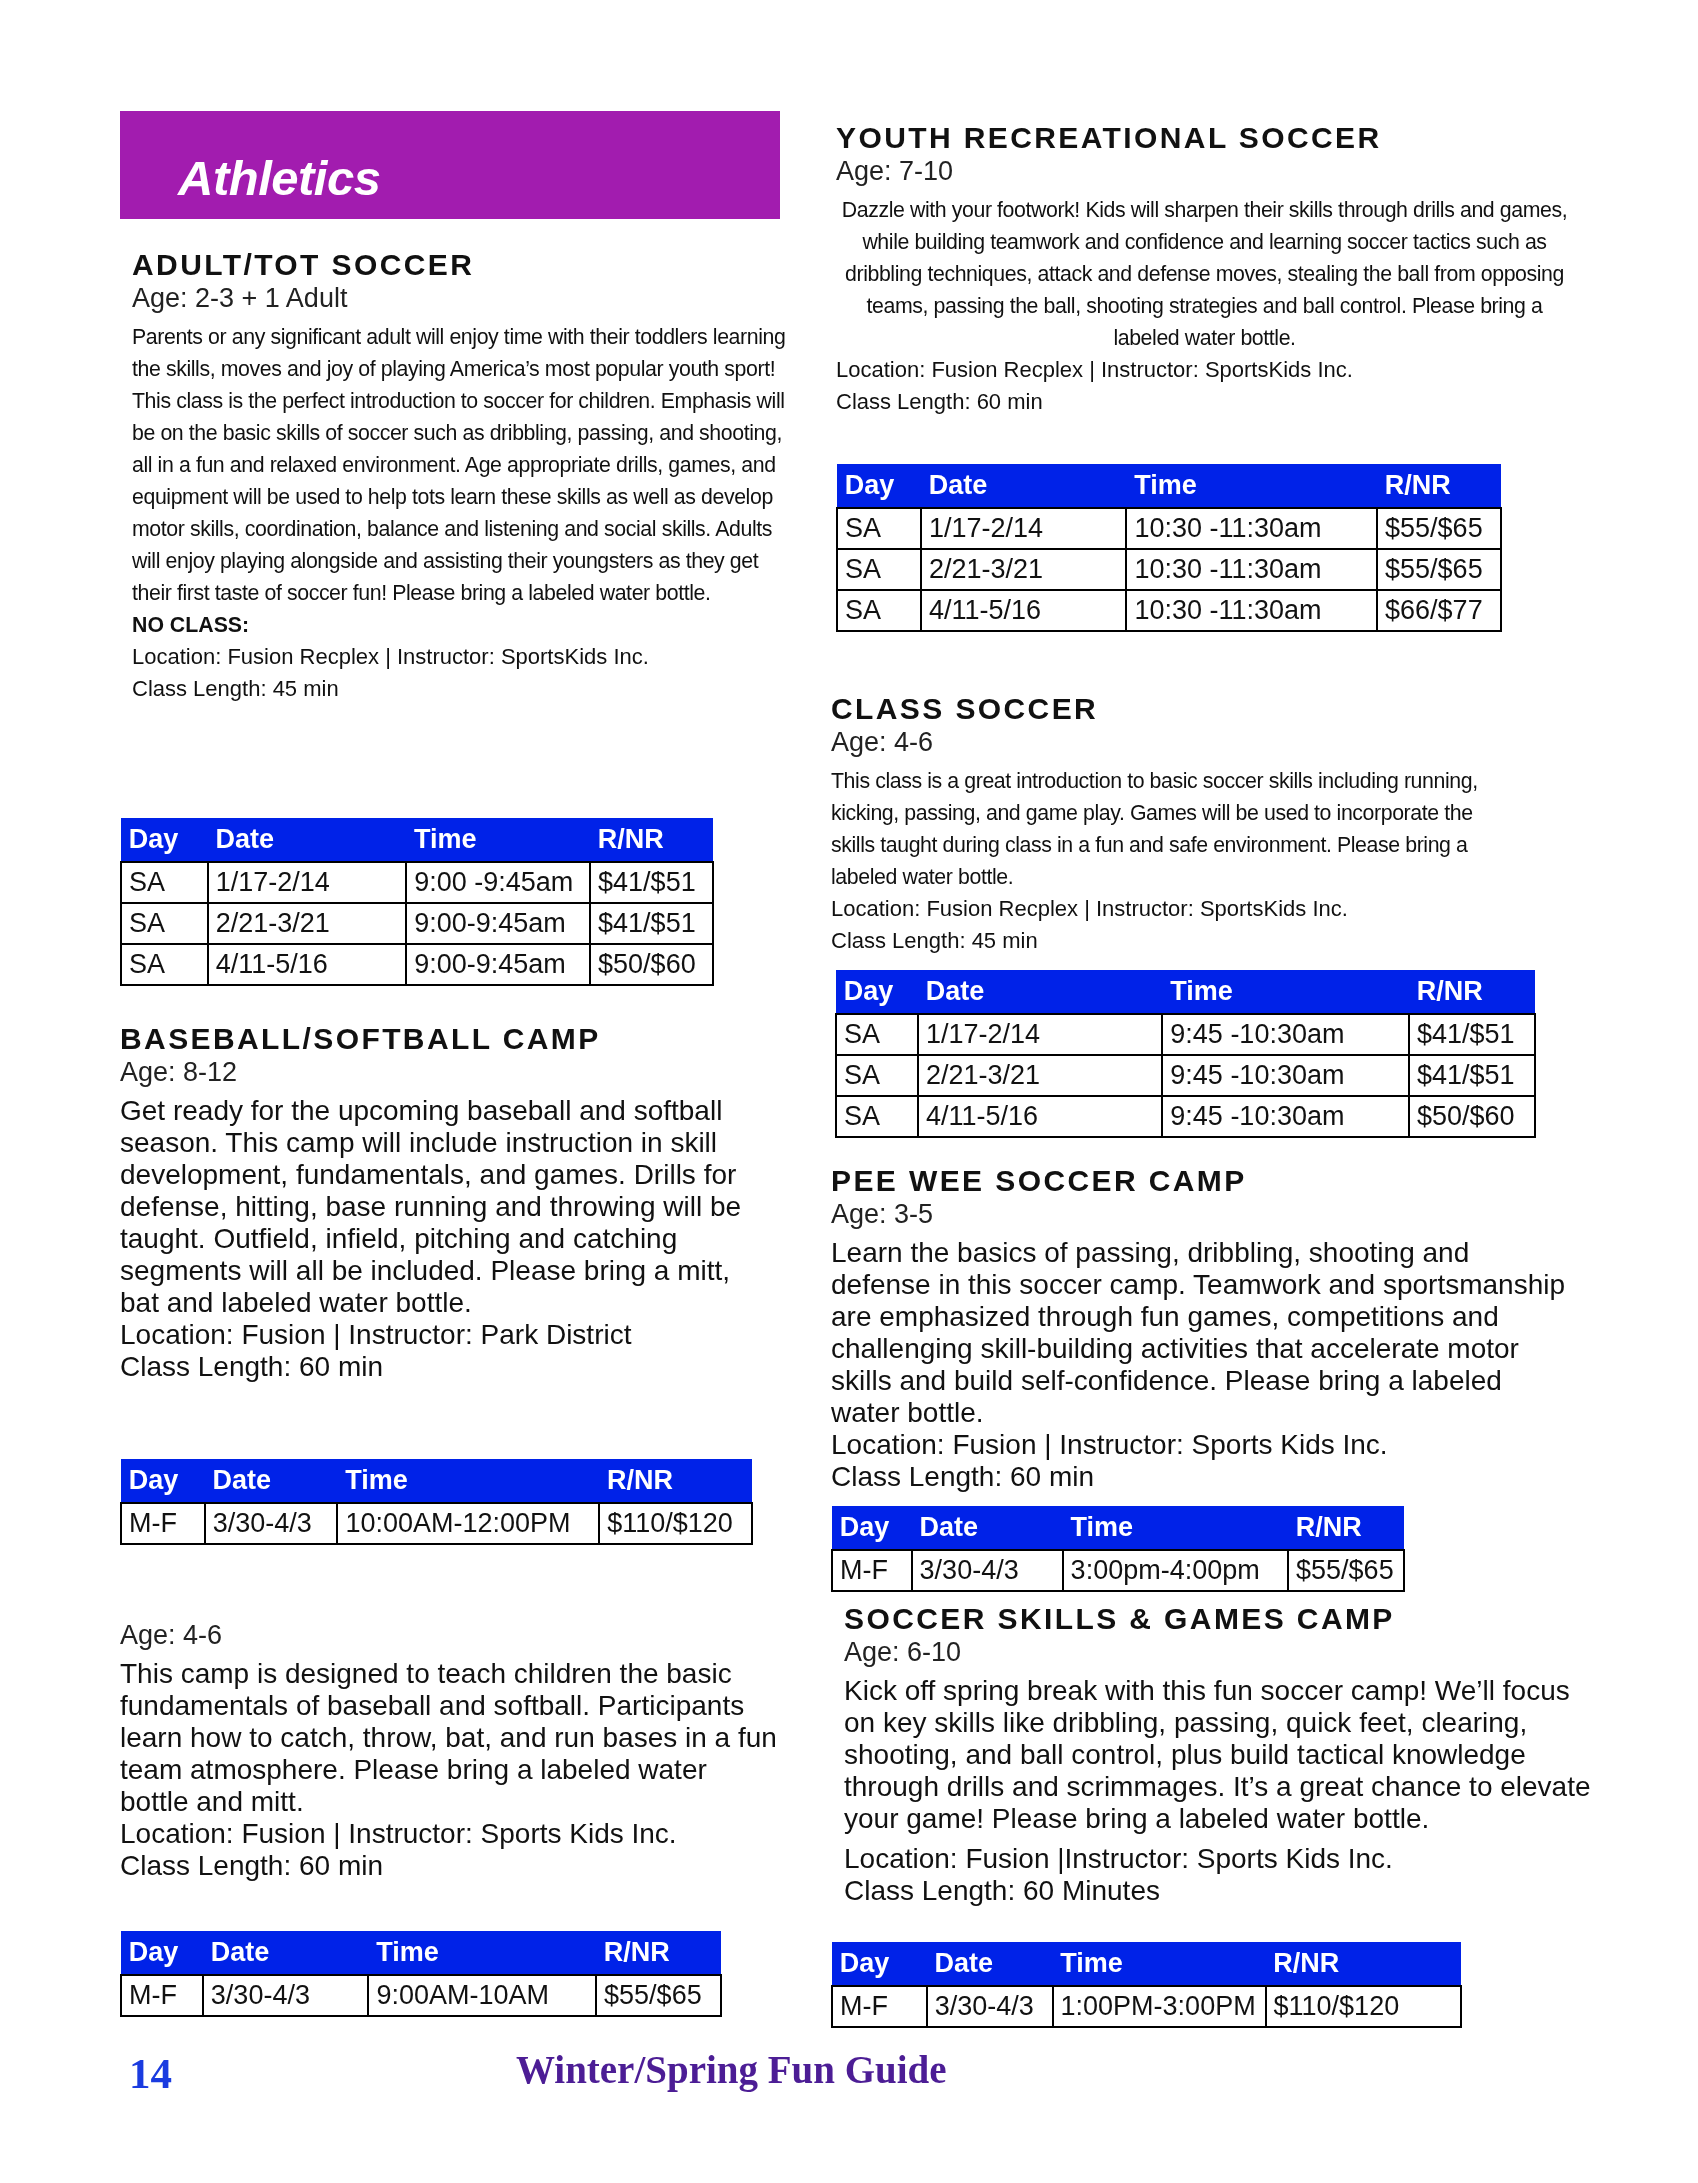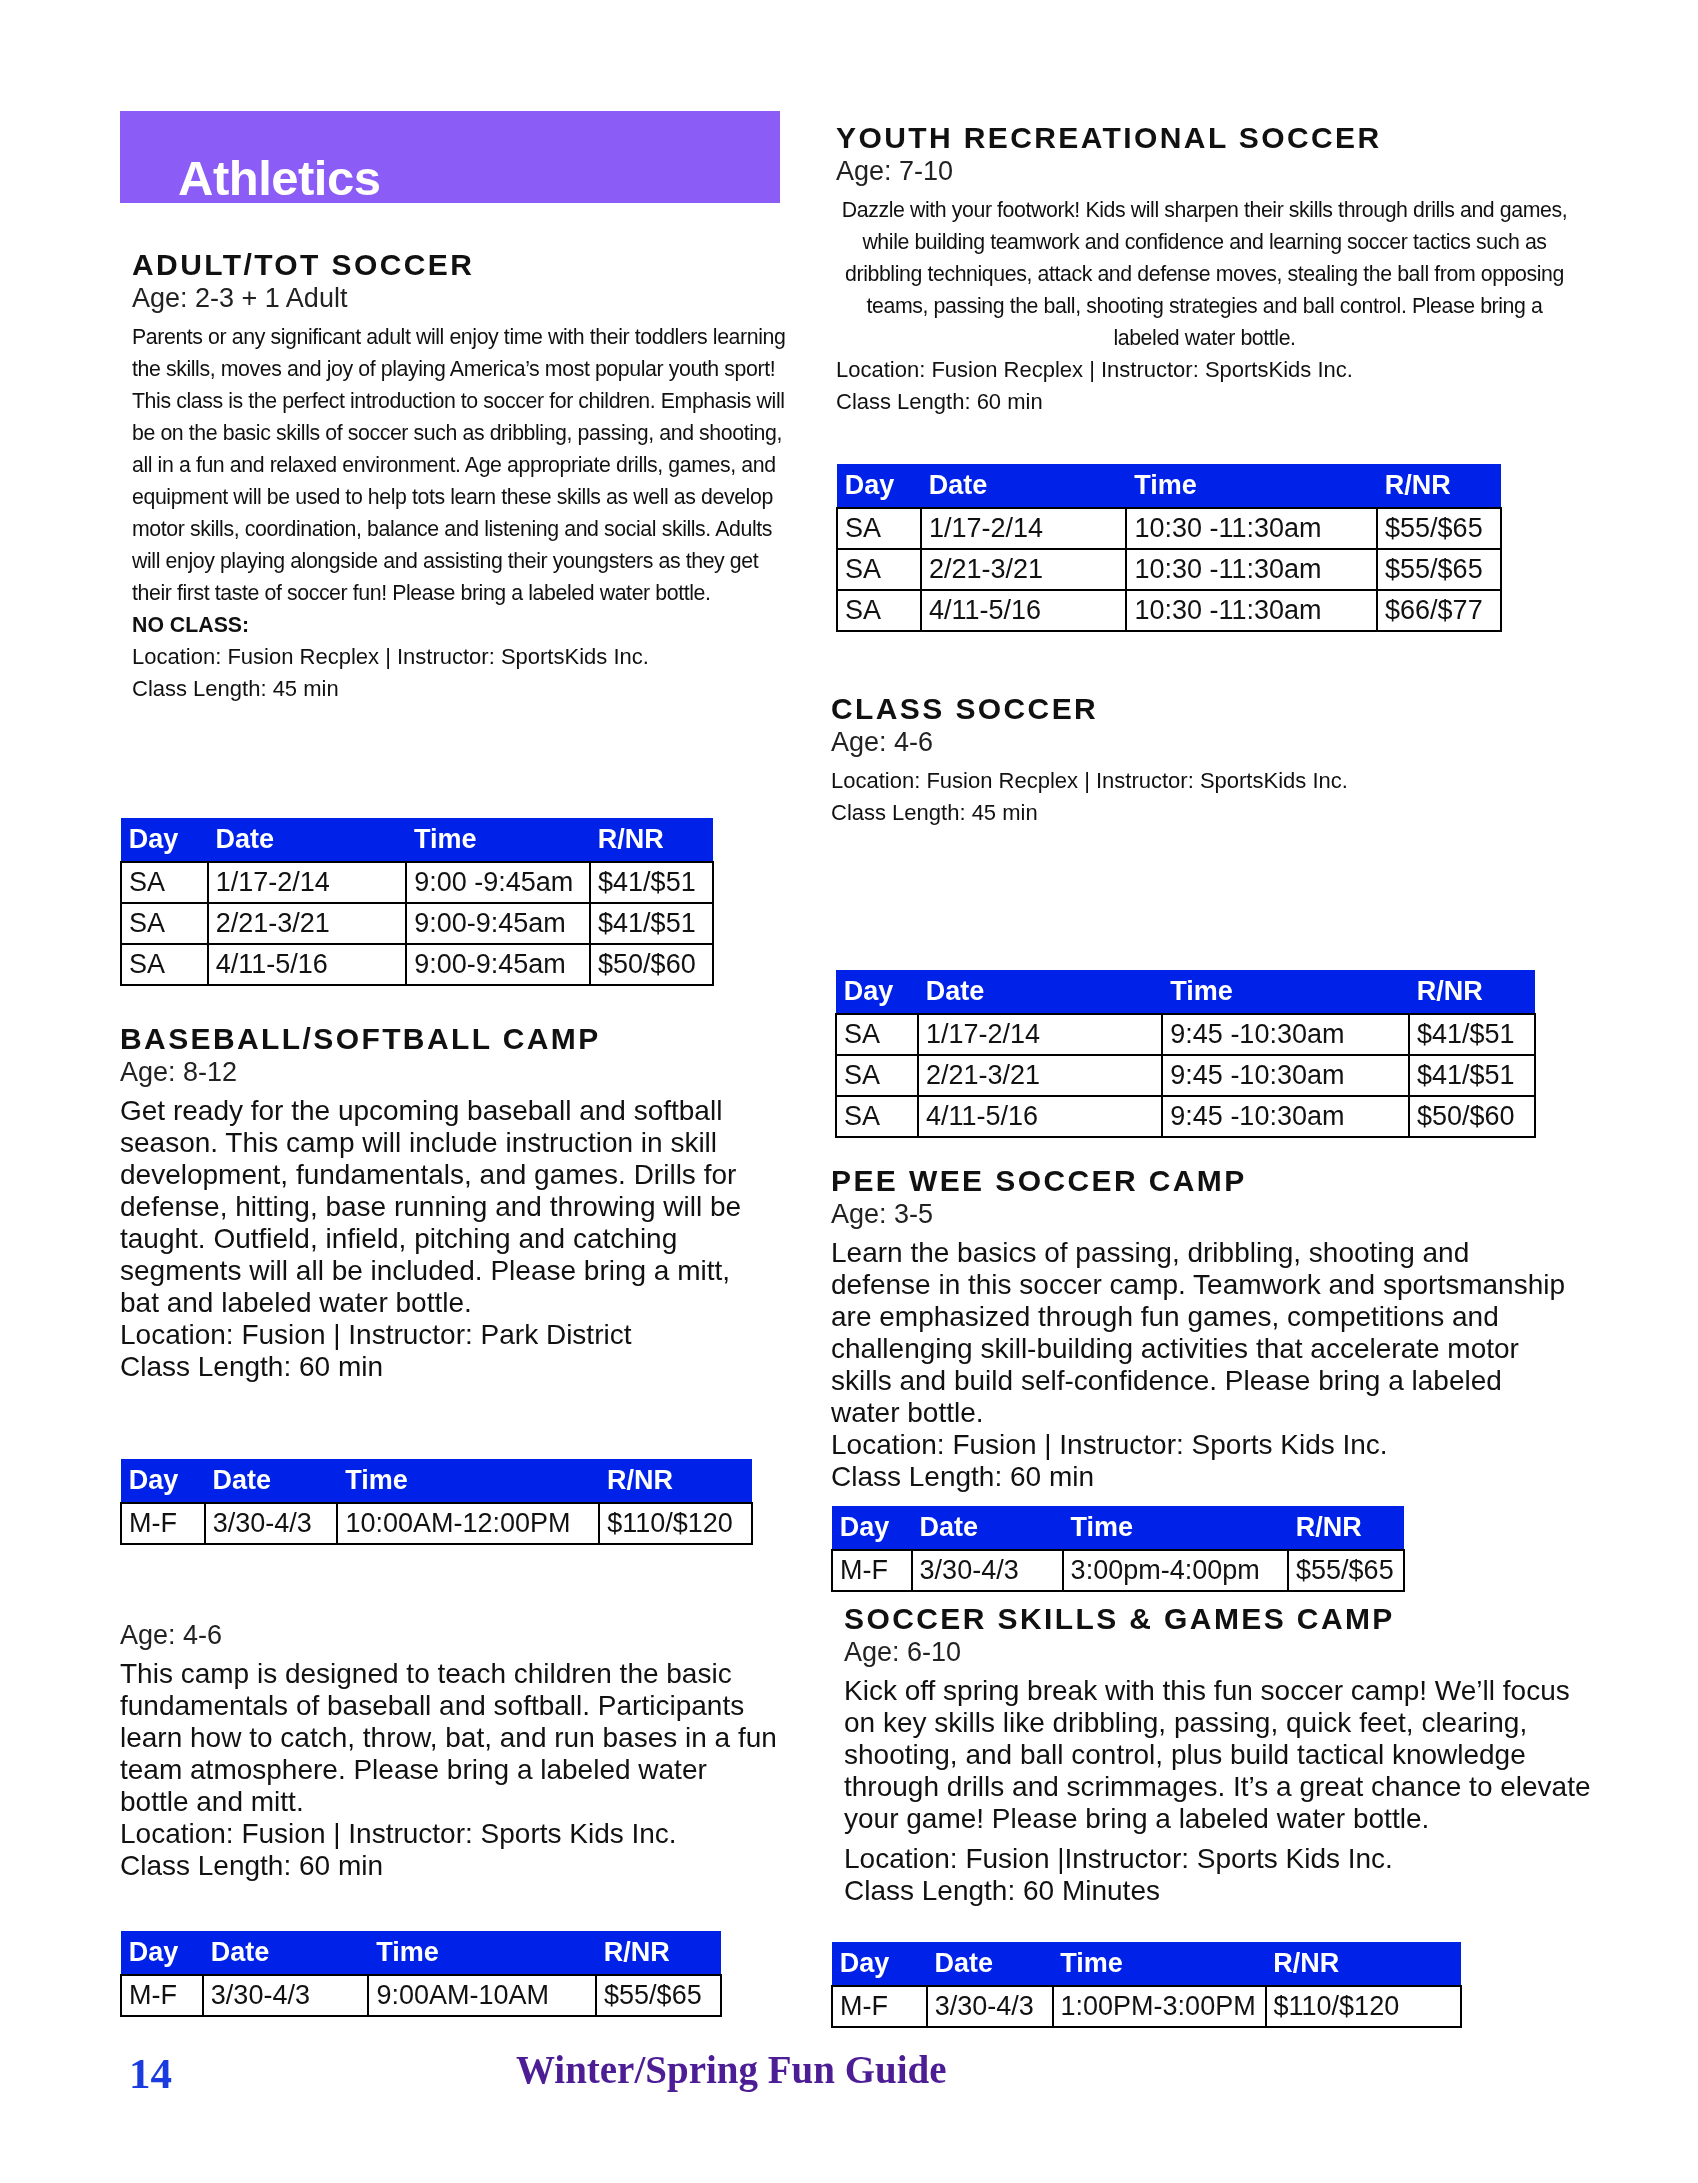--- a/index.html
+++ b/index.html
@@ -1,19 +1,19 @@
 <!DOCTYPE html>
 <html><head>
 <meta charset="utf-8">
 <style>
   html, body { margin: 0; padding: 0; background: #ffffff; }
   body { width: 1698px; height: 2183px; position: relative; overflow: hidden;
          font-family: "DejaVu Sans", sans-serif; color: #111; }
-  .banner { position: absolute; left: 120px; top: 111px; width: 660px; height: 92px;
-            background: #8b5cf6; }
+  .banner { position: absolute; left: 120px; top: 111px; width: 660px; height: 108px;
+            background: #a21caf; font-style: italic; }
   .banner-title { position: absolute; left: 58px; top: 39px; font-family: "Liberation Sans", sans-serif;
                   font-weight: bold; font-size: 49px; color: #fff; letter-spacing: -0.5px; }
   .sec { position: absolute; }
   .sec h2 { margin: 0; font-family: "Liberation Sans", sans-serif; font-weight: bold;
             font-size: 30px; letter-spacing: 2.4px; line-height: 35px; color: #111; }
   .age { font-family: "Liberation Sans", sans-serif; font-size: 27px; line-height: 33px; margin: 0 0 5.8px 0; color: #222; }
   .desc-s { font-family: "Liberation Sans", sans-serif; font-size: 21.3px; line-height: 32px; margin: 0; letter-spacing: -0.4px; color: #111; }
   .desc-l { font-family: "Liberation Sans", sans-serif; font-size: 28px; line-height: 32px; margin: 0; color: #111; }
   .meta-s { font-family: "Liberation Sans", sans-serif; font-size: 22px; line-height: 32px; margin: 0; color: #111; }
   .meta-l { font-family: "Liberation Sans", sans-serif; font-size: 28px; line-height: 32px; margin: 0; color: #111; }
@@ -183,20 +183,21 @@
         <td>4/11-5/16</td>
         <td>10:30 -11:30am</td>
         <td>$66/$77</td>
       </tr>
     </tbody>
   </table>
 
 <div class="sec" style="left:831px; top:691px; width:737px;">
   <h2>CLASS SOCCER</h2>
   <p class="age">Age: 4-6</p>
+  <p class="desc-s" style="width:689px;">This class is a great introduction to basic soccer skills including running, kicking, passing, and game play. Games will be used to incorporate the skills taught during class in a fun and safe environment. Please bring a labeled water bottle.</p>
   <p class="meta-s">Location: Fusion Recplex | Instructor: SportsKids Inc.</p>
   <p class="meta-s">Class Length: 45 min</p>
 </div>
 <table class="sched" style="left:835px; top:970px; width:701px;">
     <colgroup>
       <col style="width: 82px;">
       <col style="width: 245px;">
       <col style="width: 247px;">
       <col style="width: 126px;">
     </colgroup>

